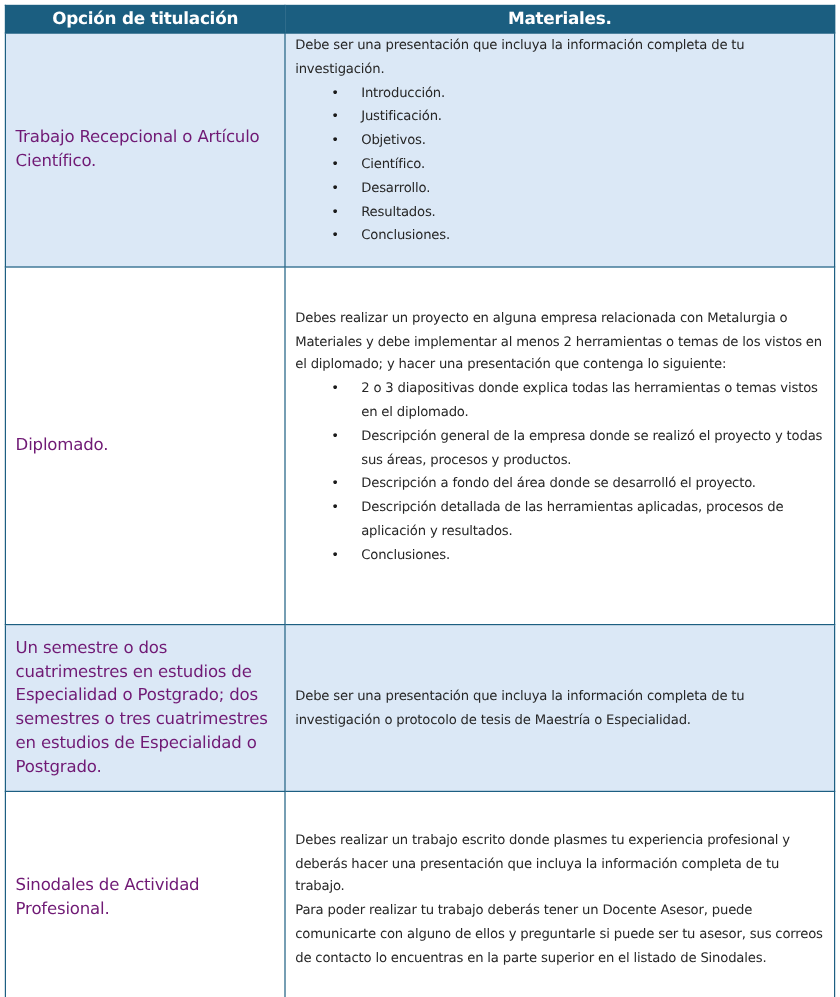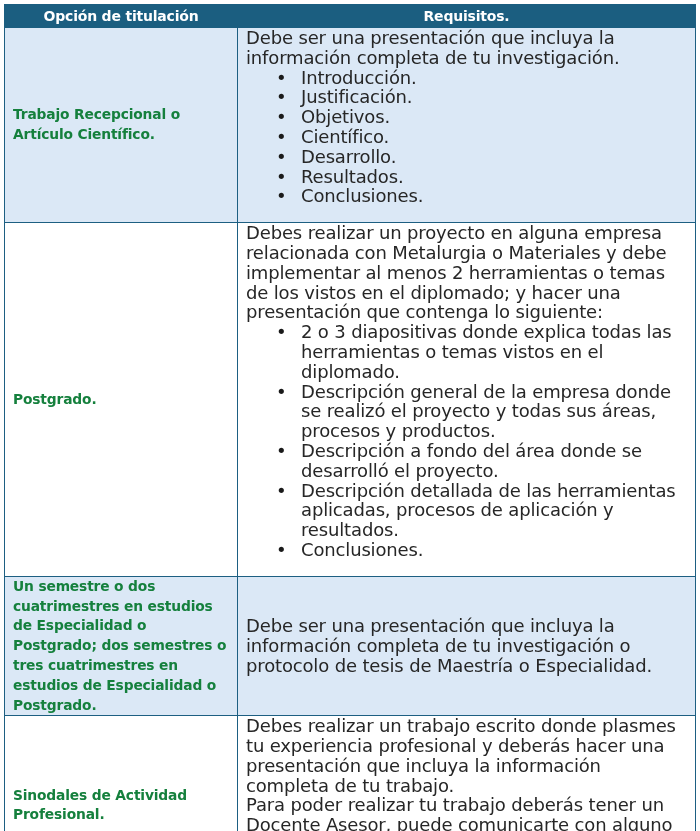--- a/index.html
+++ b/index.html
@@ -22,27 +22,27 @@
     height: 22px;
     padding: 0;
     text-align: center;
     border: 1.5px solid #1b5e80;
     letter-spacing: -0.2px;
   }
   td {
     border: 1.5px solid #1d5f82;
     vertical-align: middle;
     padding: 0 6px 0 6px;
-    font-size: 18px;
+    font-size: 11px;
     line-height: 19.8px;
     letter-spacing: -0.15px;
   }
   tr.shade td { background: #dbe8f6; }
   tr.plain td { background: #ffffff; }
-  td.opt { font-weight: bold; padding-left: 8px; color: #15803d; font-size: 13.8px; }
+  td.opt { font-weight: normal; padding-left: 8px; color: #701a75; font-size: 13.8px; }
   td.req { padding-left: 8px; }
   ul { margin: 0; padding: 0 0 16px 55px; list-style: none; }
   li { position: relative; }
   li::before {
     content: "•"; position: absolute; left: -25px; top: 0; color: #1a1a1a;
   }
   .r1 td { height: 178px; }
   .r2 td { height: 297px; }
   .r3 td { height: 138px; }
   .r4 td { height: 178px; }
@@ -51,41 +51,41 @@
 <body>
 
 <table>
   <colgroup>
       <col class="c1">
       <col class="c2">
     </colgroup>
   <thead>
     <tr>
       <th>Opción de titulación</th>
-      <th>Requisitos.</th>
+      <th>Materiales.</th>
     </tr>
   </thead>
   <tbody>
     <tr class="shade r1">
       <td class="opt">Trabajo Recepcional o Artículo Científico.</td>
       <td class="req">
         <div>Debe ser una presentación que incluya la información completa de tu investigación.</div>
         <ul>
           <li>Introducción.</li>
           <li>Justificación.</li>
           <li>Objetivos.</li>
           <li>Científico.</li>
           <li>Desarrollo.</li>
           <li>Resultados.</li>
           <li>Conclusiones.</li>
         </ul>
       </td>
     </tr>
     <tr class="plain r2">
-      <td class="opt">Postgrado.</td>
+      <td class="opt">Diplomado.</td>
       <td class="req">
         <div>Debes realizar un proyecto en alguna empresa relacionada con Metalurgia o Materiales y debe implementar al menos 2 herramientas o temas de los vistos en el diplomado; y hacer una presentación que contenga lo siguiente:</div>
         <ul>
           <li>2 o 3 diapositivas donde explica todas las herramientas o temas vistos en el diplomado.</li>
           <li>Descripción general de la empresa donde se realizó el proyecto y todas sus áreas, procesos y productos.</li>
           <li>Descripción a fondo del área donde se desarrolló el proyecto.</li>
           <li>Descripción detallada de las herramientas aplicadas, procesos de aplicación y resultados.</li>
           <li>Conclusiones.</li>
         </ul>
       </td>

